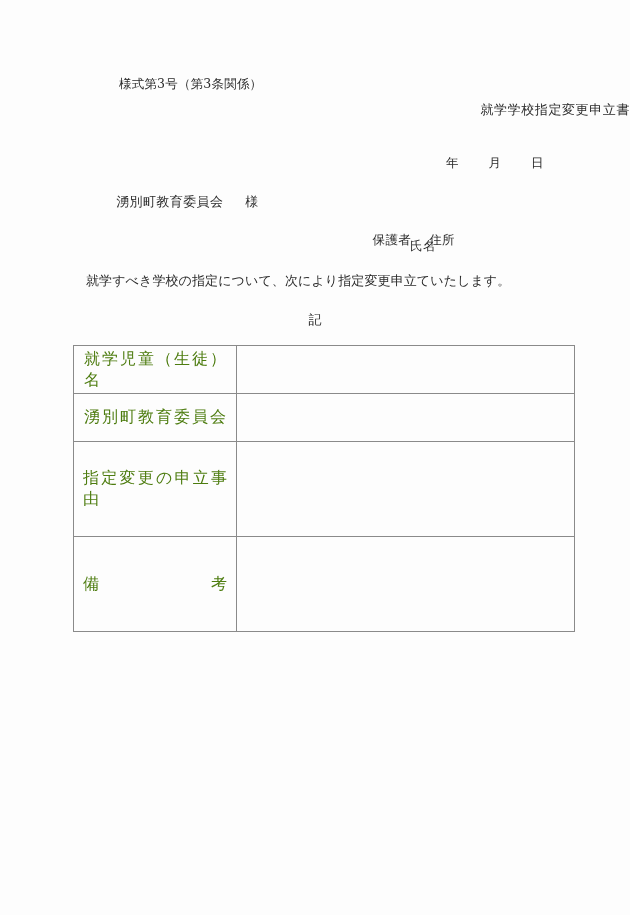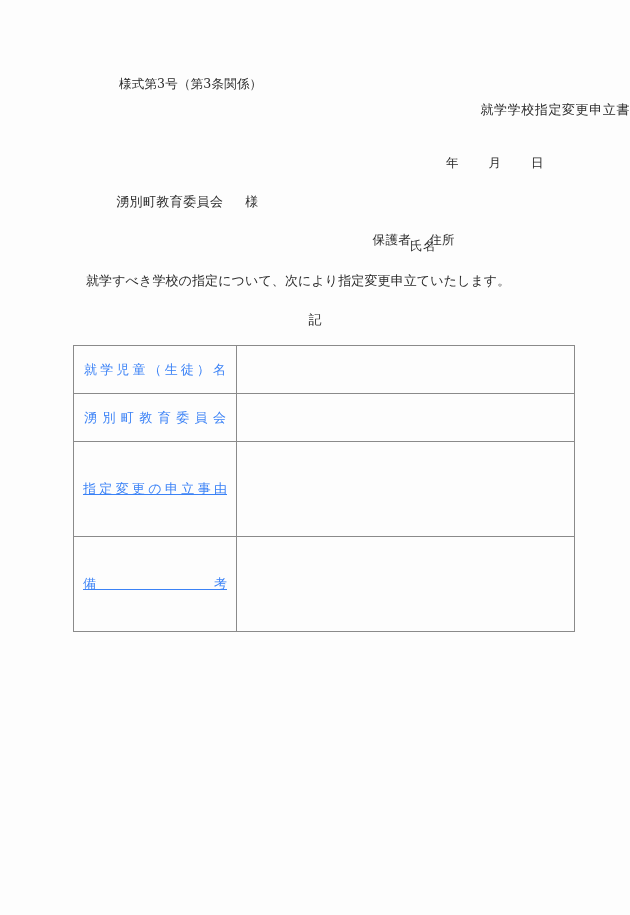--- a/index.html
+++ b/index.html
@@ -98,22 +98,22 @@
     border-collapse: collapse;
     table-layout: fixed;
   }
   .form-table td {
     border: 1px solid #8a8a8a;
     padding: 0;
     vertical-align: middle;
   }
   .form-table td.label-cell {
     width: 146px;
-    font-size: 13px;
-    color: #3b82f6;
+    font-size: 16px;
+    color: #4d7c0f;
     padding: 0 8px;
   }
   .form-table td.value-cell {
     width: 337px;
   }
 
   .lbl {
     display: block;
     width: 100%;
     box-sizing: border-box;
@@ -134,21 +134,21 @@
     text-align-last: justify;
     padding: 0 1px;
   }
 
   .r1 { height: 48px; }
   .r2 { height: 48px; }
   .r3 { height: 47px; }
   .r4 { height: 95px; }
   .r5 { height: 95px; }
 
-  .r4 .label-cell, .r5 .label-cell { vertical-align: middle; text-decoration: underline; }
+  .r4 .label-cell, .r5 .label-cell { vertical-align: middle; }
 </style>
 </head>
 <body>
 
 <div class="page">
 
   <div class="abs form-no">様式第3号（第3条関係）</div>
 
   <div class="abs doc-title">就学学校指定変更申立書</div>
 

